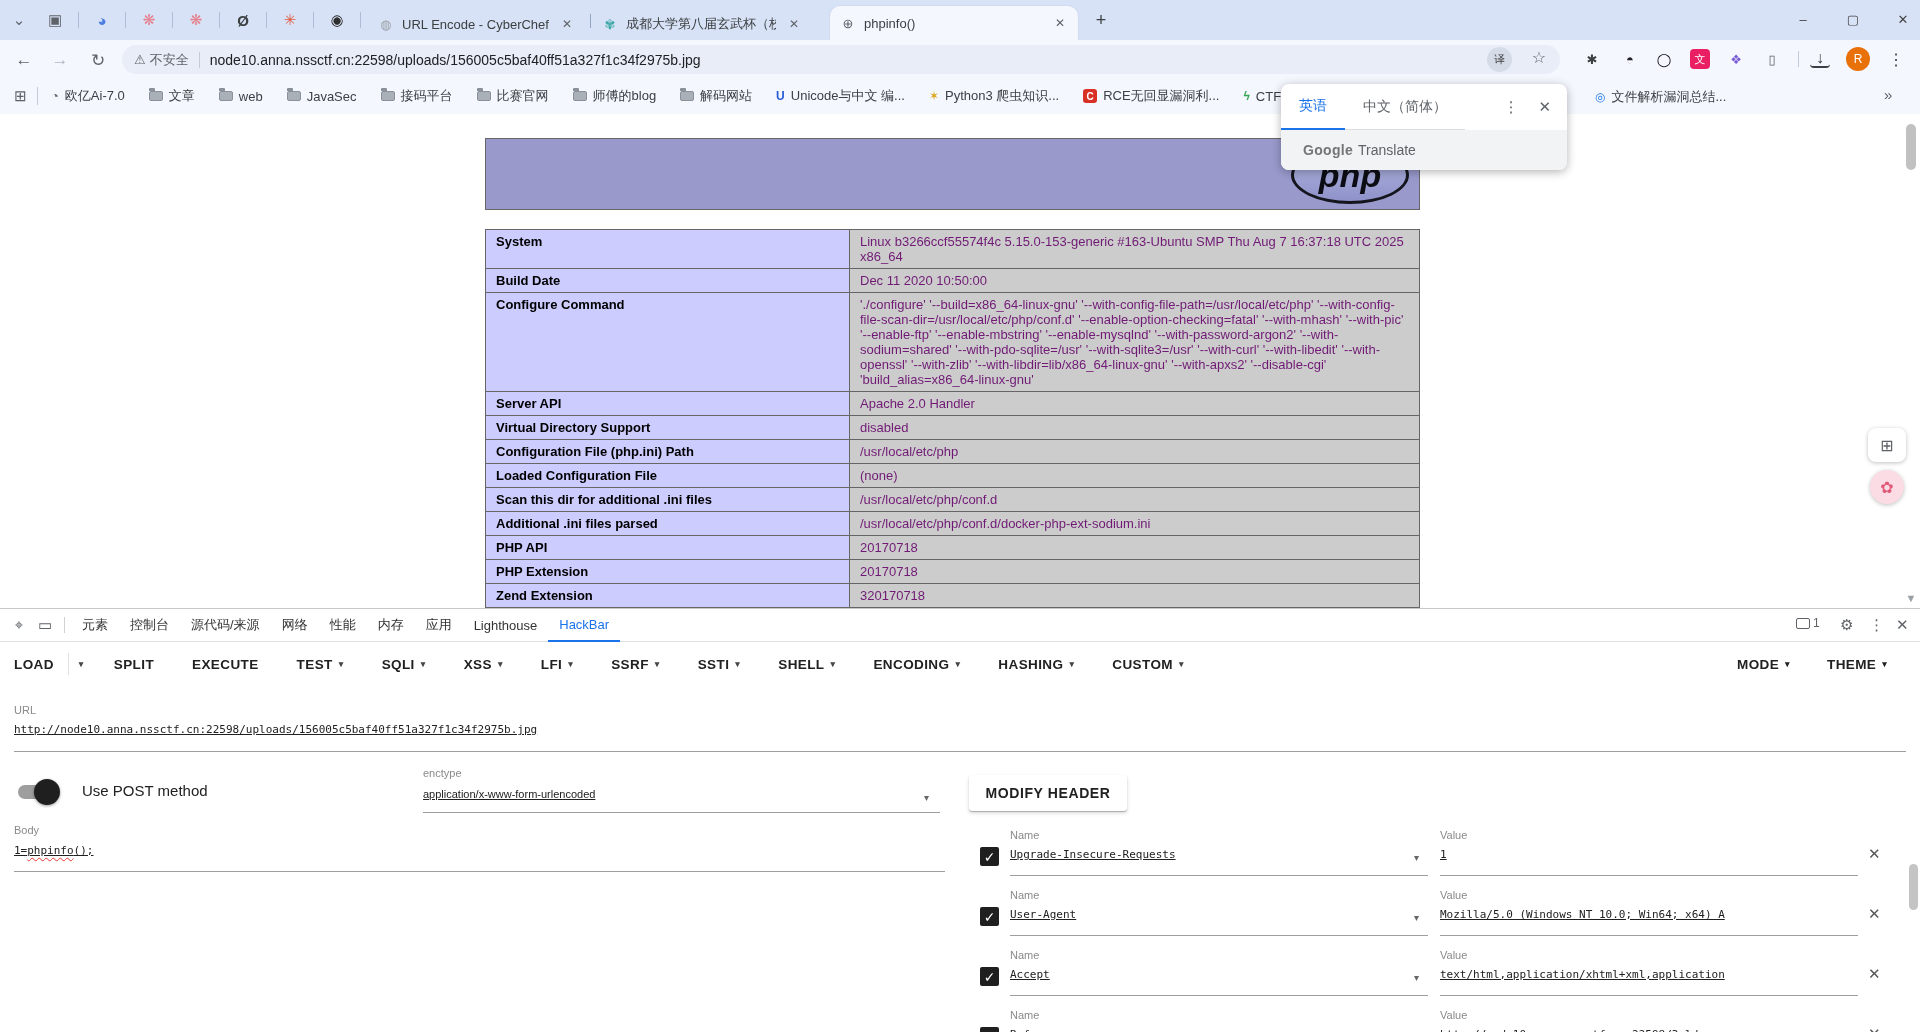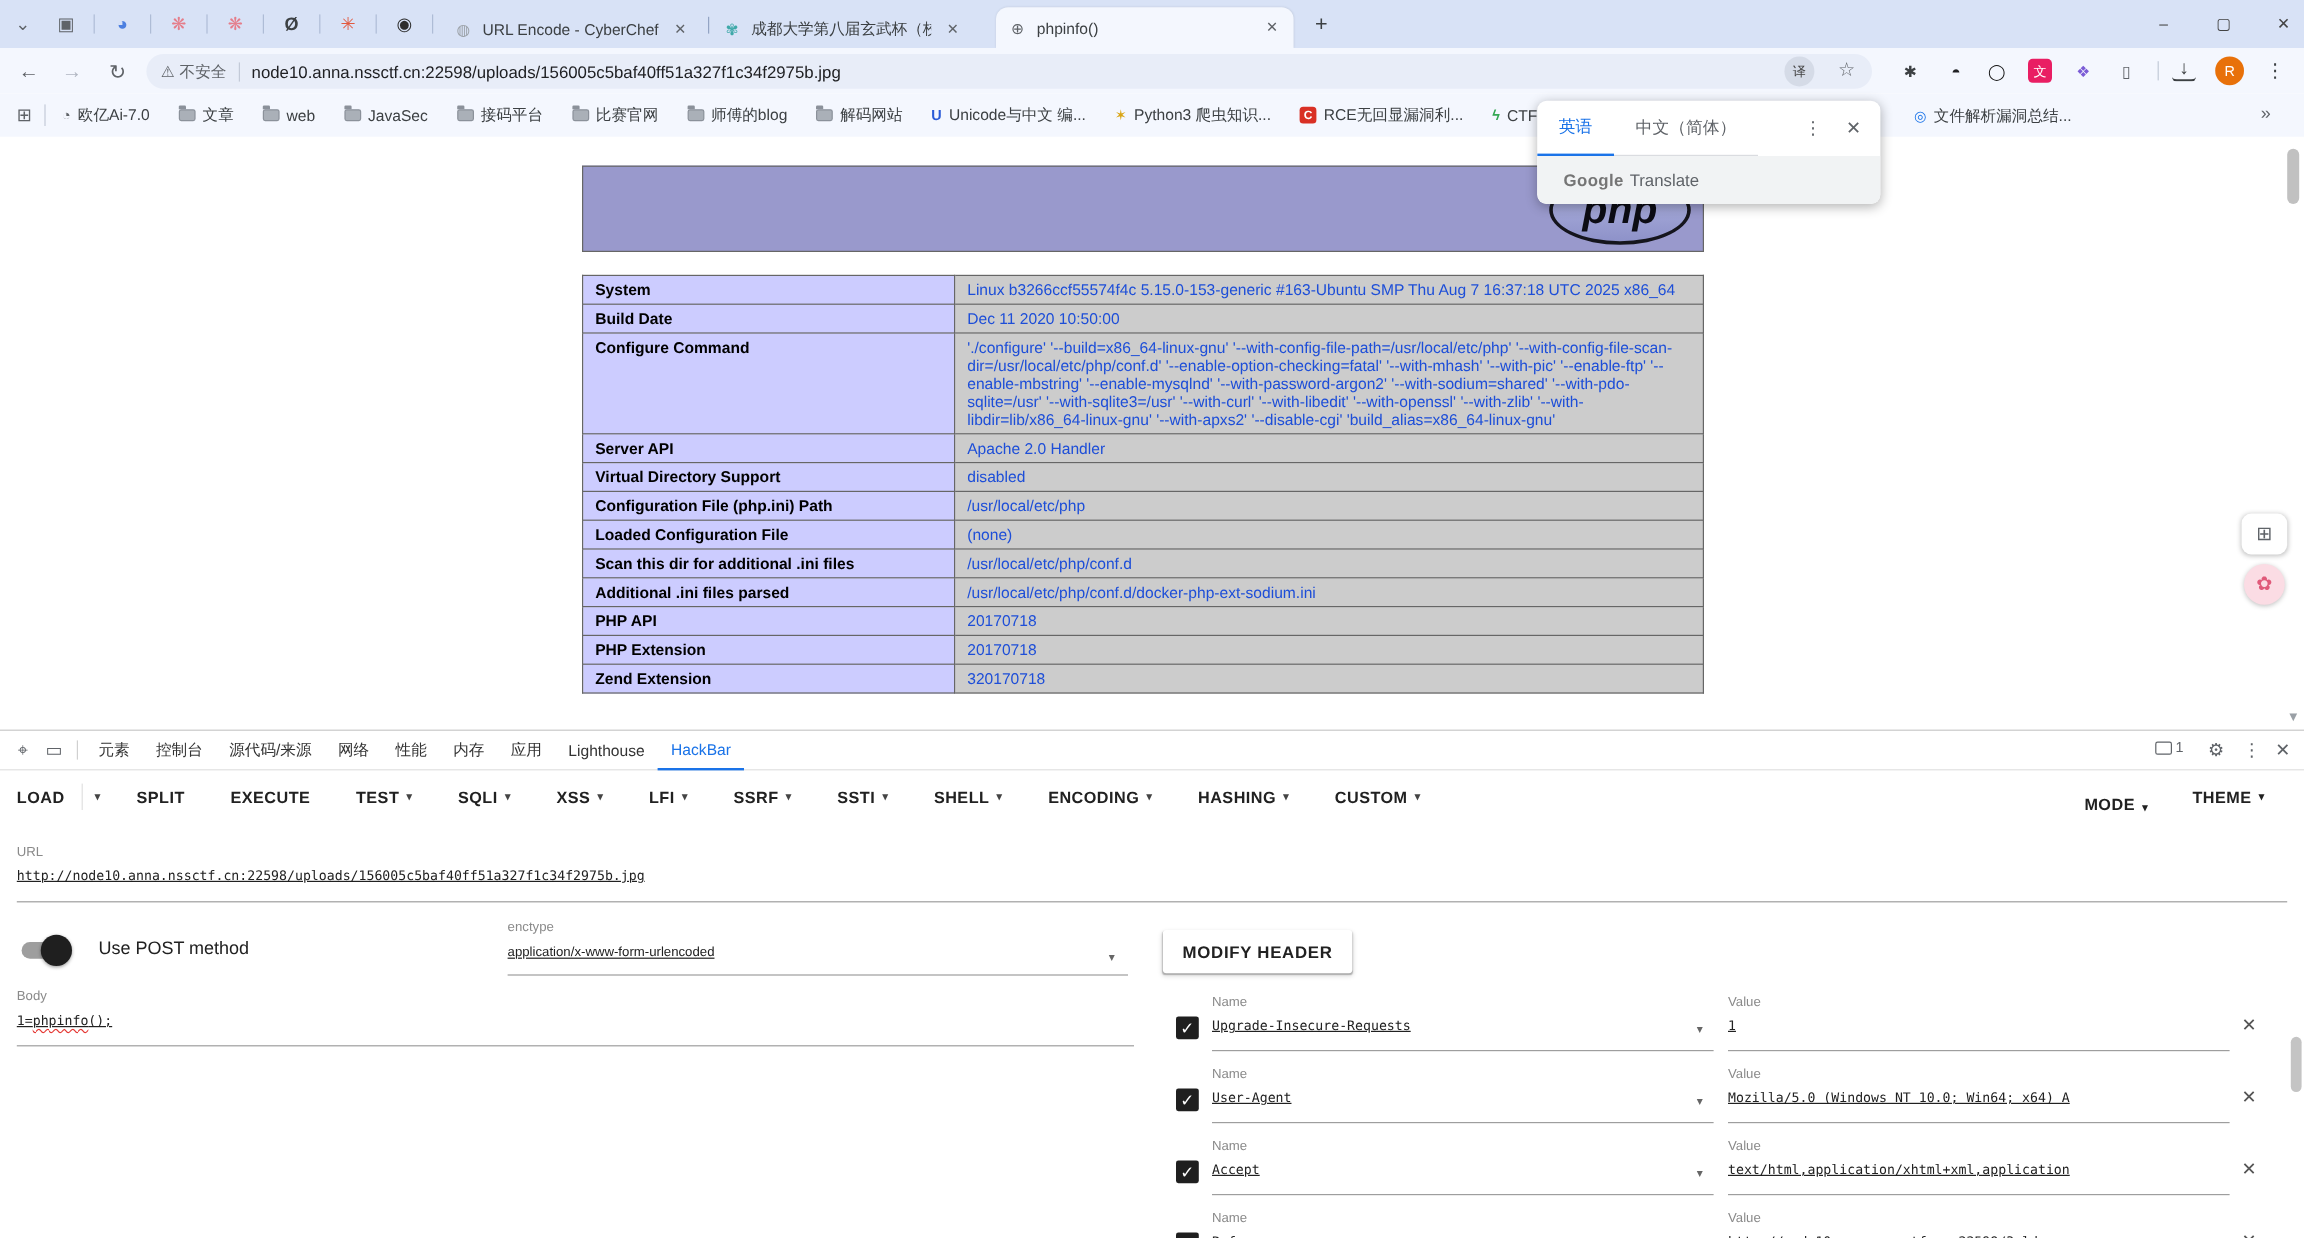--- a/index.html
+++ b/index.html
@@ -40,22 +40,22 @@
   .folder:before { content:""; position:absolute; left:-1px; top:-4px; width:6px; height:3px; background:#8b919a; border-radius:1px 1px 0 0; }
 
   
   #page { position:absolute; left:0; top:114px; width:1920px; height:494px; background:#fff; overflow:hidden; }
   #phpwrap { position:absolute; left:485px; top:24px; width:935px; font-family:"Liberation Sans", sans-serif; }
   #phph1 { position:relative; height:72px; background:#9999cc; border:1px solid #666; display:flex; align-items:center; }
   #phph1 .t { font-size:28px; font-weight:bold; color:#000; margin-left:14px; }
   #phplogo { position:absolute; right:10px; top:7px; width:118px; height:58px; border:3px solid #15151d; border-radius:50%; background:linear-gradient(#b3b7e2,#8e92c9); display:flex; align-items:center; justify-content:center; font-size:34px; font-weight:800; font-style:italic; color:#0c0c14; }
   #phptable { margin-top:19px; width:100%; border-collapse:collapse; font-size:13px; }
   #phptable td { border:1px solid #666; padding:4px 10px; vertical-align:baseline; }
-  #phptable td.e { width:310px; background:#ccccff; font-weight:bold; color:#000; }
-  #phptable td.v { background:#cccccc; color:#1d4ed8; word-break:break-word; }
+  #phptable td.e { width:364px; background:#ccccff; font-weight:bold; color:#000; }
+  #phptable td.v { background:#cccccc; color:#701a75; word-break:break-word; }
 
   
   #page-scroll-thumb { position:absolute; left:1906px; top:124px; width:10px; height:46px; background:#c1c1c1; border-radius:5px; }
   #page-scroll-down { position:absolute; left:1903px; top:592px; width:16px; height:16px; color:#9aa0a6; font-size:11px; text-align:center; }
   #float-grid { position:absolute; left:1868px; top:428px; width:38px; height:34px; background:#fff; border-radius:8px; box-shadow:0 1px 4px rgba(0,0,0,.25); display:flex; align-items:center; justify-content:center; color:#5f6368; font-size:16px; }
   #float-mascot { position:absolute; left:1870px; top:470px; width:34px; height:34px; border-radius:50%; background:#fbdce4; box-shadow:0 1px 4px rgba(0,0,0,.25); display:flex; align-items:center; justify-content:center; color:#e05a7a; font-size:16px; }
 
   
   #tpopup { position:absolute; left:1281px; top:84px; width:286px; height:86px; background:#fff; border-radius:8px; box-shadow:0 2px 10px rgba(0,0,0,.3); z-index:50; overflow:hidden; }
   #tpopup .tabs { height:46px; display:flex; align-items:center; position:relative; }
@@ -386,21 +386,21 @@
       </span>
     <span class="hb-menu">
         <span>HASHING</span>
         <span class="ar">▾</span>
       </span>
     <span class="hb-menu">
         <span>CUSTOM</span>
         <span class="ar">▾</span>
       </span>
   </div>
-  <div class="hb-right" style="left:1737px;align-items:flex-end;">
+  <div class="hb-right" style="left:1737px;">
       <span>MODE</span>
       <span class="ar" style="font-size:9px;margin-left:6px;">▾</span>
     </div>
   <div class="hb-right" style="left:1827px;">
       <span>THEME</span>
       <span class="ar" style="font-size:9px;margin-left:6px;">▾</span>
     </div>
 
   <div class="flabel" style="left:14px;top:95px;">URL</div>
   <div class="fvalue" style="left:14px;top:114px;">http://node10.anna.nssctf.cn:22598/uploads/156005c5baf40ff51a327f1c34f2975b.jpg</div>

